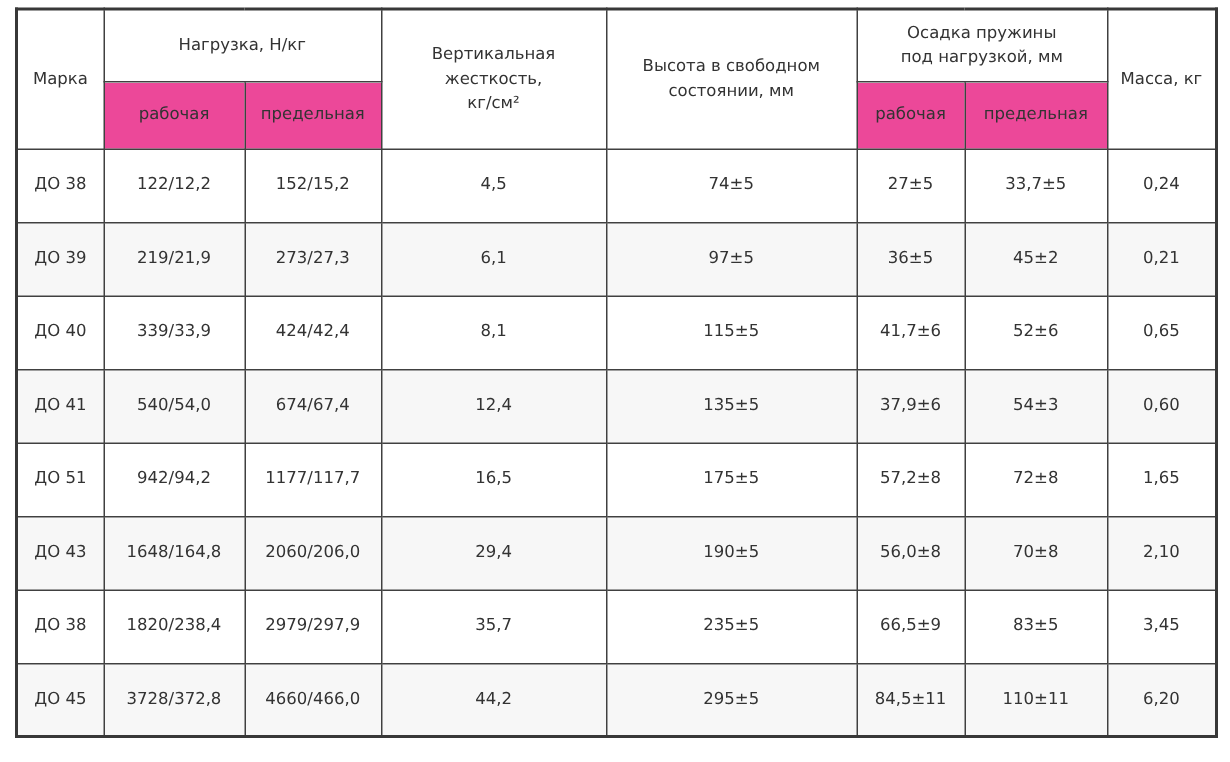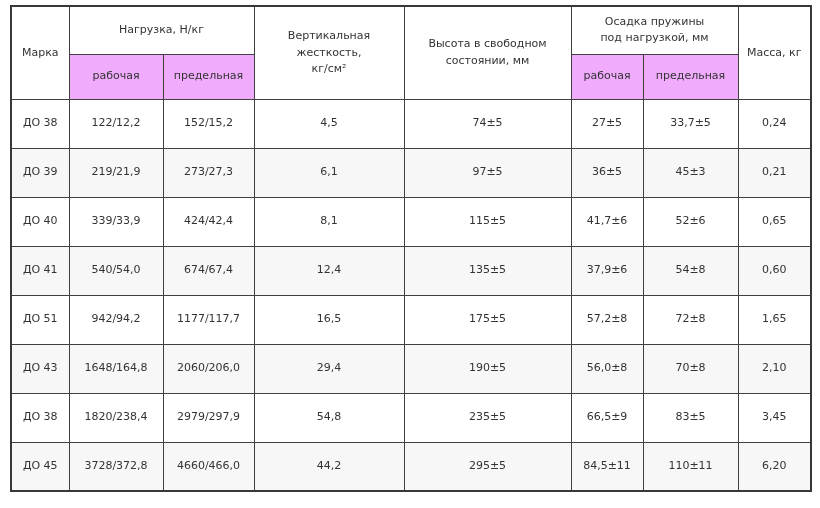--- a/index.html
+++ b/index.html
@@ -30,21 +30,21 @@
     line-height: 1.5;
     color: #333333;
     font-weight: normal;
     padding: 2px 4px;
     overflow: hidden;
   }
   tr.hrow1 { height: 48px; }
   tr.hrow2 { height: 45px; }
   tbody tr { height: 49px; padding-left: 15px; }
   tbody tr:nth-child(even) { background: #f7f7f7; }
-  th.sub { background: #f0abfc; }
+  th.sub { background: #ec4899; }
   th.pre { white-space: pre-line; }
 </style>
 </head>
 <body>
 
 <div class="table-wrap">
   <table class="spec">
     <colgroup>
       <col style="width:58px">
         <col style="width:94px">
@@ -86,41 +86,41 @@
         <td>33,7±5</td>
         <td>0,24</td>
       </tr>
       <tr>
         <td>ДО 39</td>
         <td>219/21,9</td>
         <td>273/27,3</td>
         <td>6,1</td>
         <td>97±5</td>
         <td>36±5</td>
-        <td>45±3</td>
+        <td>45±2</td>
         <td>0,21</td>
       </tr>
       <tr>
         <td>ДО 40</td>
         <td>339/33,9</td>
         <td>424/42,4</td>
         <td>8,1</td>
         <td>115±5</td>
         <td>41,7±6</td>
         <td>52±6</td>
         <td>0,65</td>
       </tr>
       <tr>
         <td>ДО 41</td>
         <td>540/54,0</td>
         <td>674/67,4</td>
         <td>12,4</td>
         <td>135±5</td>
         <td>37,9±6</td>
-        <td>54±8</td>
+        <td>54±3</td>
         <td>0,60</td>
       </tr>
       <tr>
         <td>ДО 51</td>
         <td>942/94,2</td>
         <td>1177/117,7</td>
         <td>16,5</td>
         <td>175±5</td>
         <td>57,2±8</td>
         <td>72±8</td>
@@ -133,21 +133,21 @@
         <td>29,4</td>
         <td>190±5</td>
         <td>56,0±8</td>
         <td>70±8</td>
         <td>2,10</td>
       </tr>
       <tr>
         <td>ДО 38</td>
         <td>1820/238,4</td>
         <td>2979/297,9</td>
-        <td>54,8</td>
+        <td>35,7</td>
         <td>235±5</td>
         <td>66,5±9</td>
         <td>83±5</td>
         <td>3,45</td>
       </tr>
       <tr>
         <td>ДО 45</td>
         <td>3728/372,8</td>
         <td>4660/466,0</td>
         <td>44,2</td>

